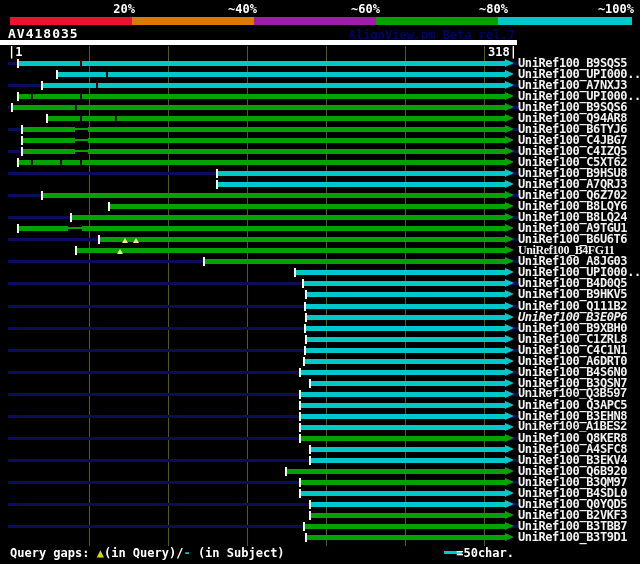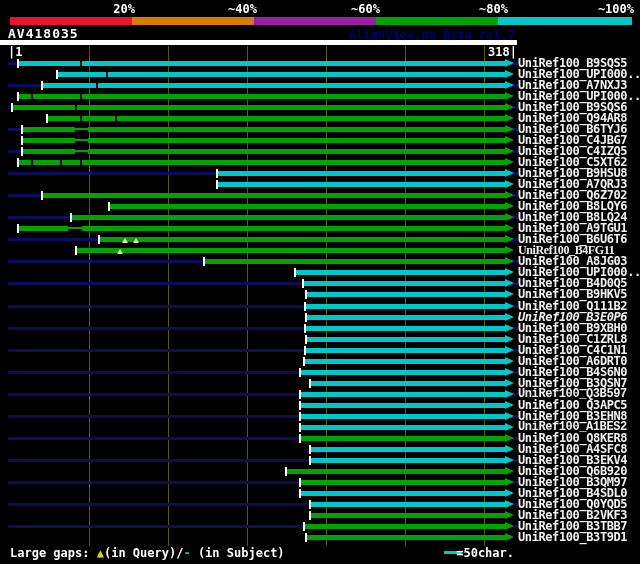--- a/index.html
+++ b/index.html
@@ -42,21 +42,21 @@
   <div class="title">AV418035</div>
   <div class="watermark">AlignView.pm Beta rel.7</div>
 
   <div class="querybar"></div>
 
   <div class="rulertext" style="left:8px;">|1</div>
   <div class="rulertext" style="right:123px;">318|</div>
 
   <div id="plotArea"></div>
 
-  <div class="footer"><span>Large gaps: </span><span class="tri">▲</span><span>(in Query)/</span><span class="dash">-</span><span> (in Subject)</span></div>
+  <div class="footer"><span>Query gaps: </span><span class="tri">▲</span><span>(in Query)/</span><span class="dash">-</span><span> (in Subject)</span></div>
 
   <div class="scaledash"></div>
   <div class="scalelegend">=50char.</div>
 
 <div class="abs" style="left: 10px; top: 17px; width: 122px; height: 8px; background: rgb(234, 20, 48);"></div>
     <div class="keylabel" style="right: 505px;">20%</div>
     <div class="abs" style="left: 132px; top: 17px; width: 122px; height: 8px; background: rgb(217, 123, 0);"></div>
     <div class="keylabel" style="right: 383px;">~40%</div>
     <div class="abs" style="left: 254px; top: 17px; width: 122px; height: 8px; background: rgb(156, 31, 168);"></div>
     <div class="keylabel" style="right: 260px;">~60%</div>

